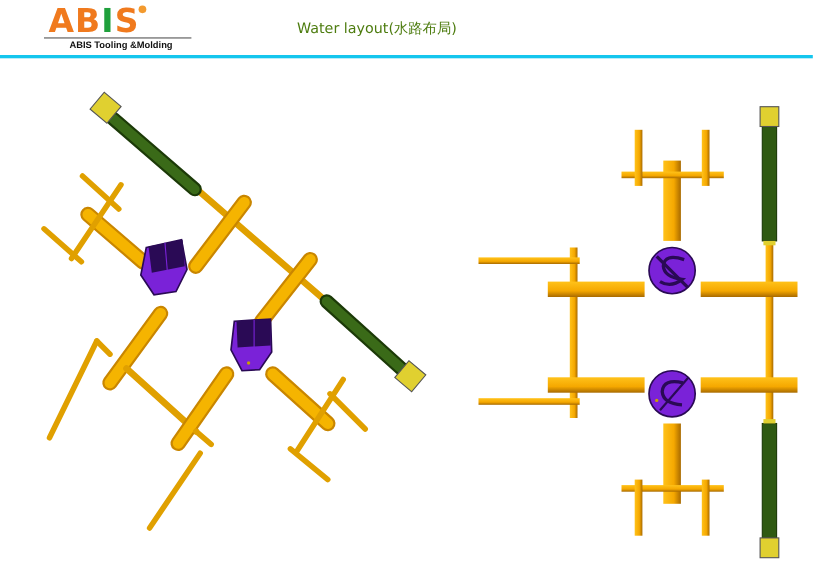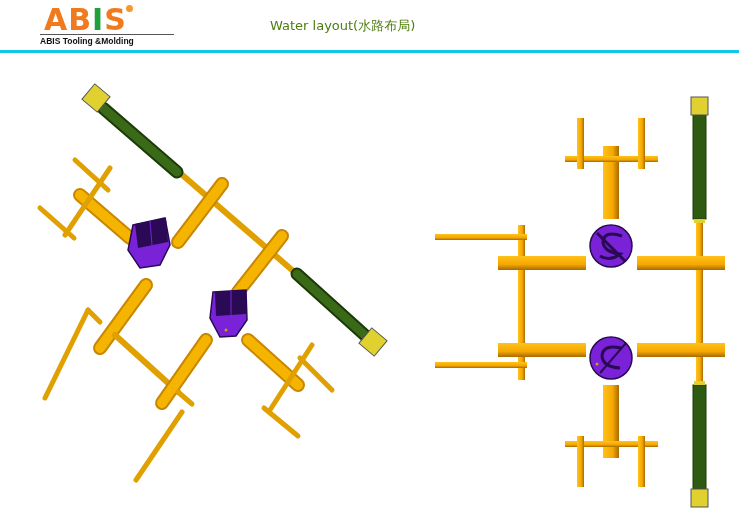--- a/index.html
+++ b/index.html
@@ -1,21 +1,21 @@
 <!DOCTYPE html>
 <html><head>
 <meta charset="utf-8">
 <style>
   html, body { margin: 0; padding: 0; background: #ffffff; }
   body { width: 739px; height: 523px; position: relative; overflow: hidden; font-family: "Liberation Sans", sans-serif; }
   .logo { position: absolute; left: 12px; top: 3px; width: 140px; height: 44px; margin-left: 28px; }
   .logo-mark { position: absolute; left: 4px; top: 0; font-family: "DejaVu Sans", sans-serif; font-weight: bold; font-size: 30px; letter-spacing: 1px; color: #f07a1e; line-height: 34px; }
   .logo-mark .i { color: #1fa03c; }
   .logo-dot { position: absolute; left: 86px; top: 2px; width: 7px; height: 7px; border-radius: 50%; background: #f39a2e; }
-  .logo-sub { position: absolute; left: 0; top: 33px; width: 140px; font-size: 8.5px; font-weight: bold; color: #111; white-space: nowrap; }
+  .logo-sub { position: absolute; left: 0; top: 33px; width: 140px; font-size: 8.5px; font-weight: bold; color: #111; white-space: nowrap; text-align: center; }
   .logo-rule { position: absolute; left: 0; top: 31px; width: 134px; height: 1px; background: #555; }
   .title { position: absolute; left: 270px; top: 17px; font-size: 13px; color: #4d7c0f; font-family: "DejaVu Sans", sans-serif; }
   .header-line { position: absolute; left: 0; top: 50px; width: 739px; height: 3px; background: #14c6ee; }
   .diagram { position: absolute; left: 0; top: 0; }
 </style>
 </head>
 <body>
 
 <div class="logo">
   <div class="logo-mark"><span>AB</span><span class="i">I</span><span>S</span></div>

